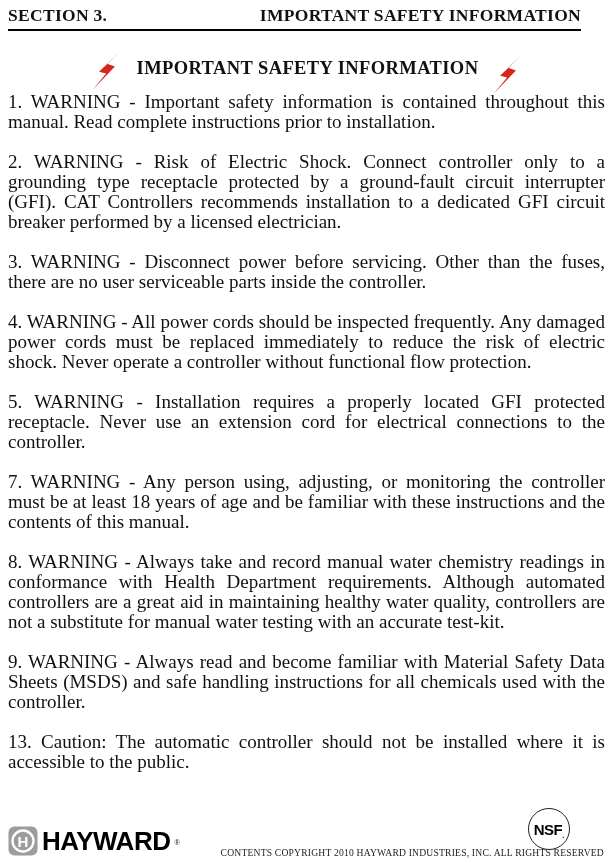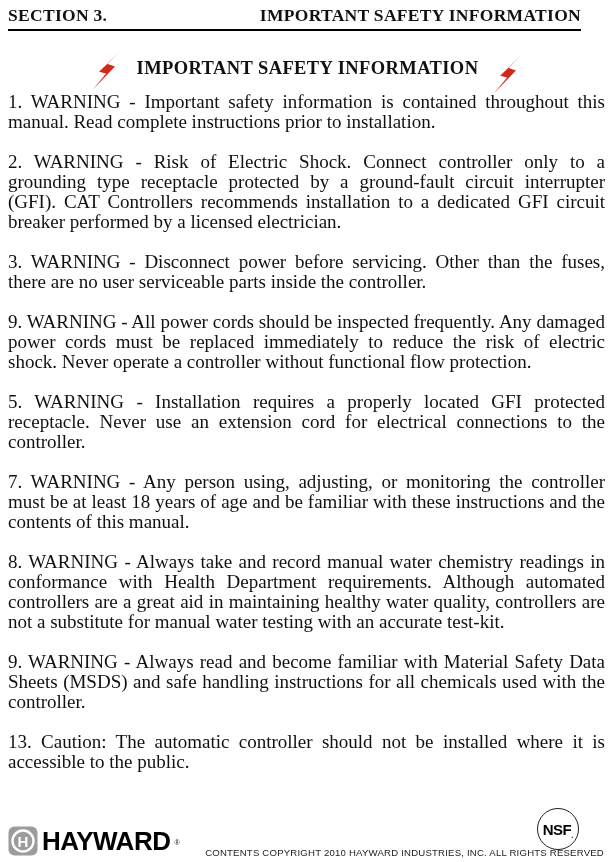--- a/index.html
+++ b/index.html
@@ -55,24 +55,24 @@
     font-weight:900;font-size:26px;letter-spacing:-.5px;color:#000;
     line-height:1;
   }
   .hayward-reg{
     font-family:"Liberation Sans", sans-serif;
     font-size:7px;vertical-align:top;position:relative;top:1px;
   }
   .copyright{
     position:absolute;right:11px;top:45px;
     font-size:9.6px;letter-spacing:.2px;color:#222;
-    font-family:Liberation Sans, sans-serif;white-space:nowrap;
+    font-family:Liberation Serif, serif;white-space:nowrap;
   }
   .nsf{
-    position:absolute;right:36px;top:6px;
+    position:absolute;right:45px;top:6px;
     width:40px;height:40px;border-radius:50%;
     border:1.6px solid #222;
     display:flex;align-items:center;justify-content:center;
     background:#fff;
   }
   .nsf-label{
     font-family:"Liberation Sans", sans-serif;
     font-weight:bold;font-size:15px;letter-spacing:-.5px;color:#000;
   }
   .nsf-mark{font-size:8px;font-weight:bold;align-self:flex-end;margin-bottom:9px;}
@@ -94,21 +94,21 @@
     <h1>IMPORTANT SAFETY INFORMATION</h1>
     <svg class="bolt right" viewBox="0 0 34 44" aria-hidden="true">
       <polygon points="33,0 8,24 16,26 1,44 26,18 17,15"></polygon>
     </svg>
   </div>
 
   <div class="warnings">
     <p class="warning">1. WARNING - Important safety information is contained throughout this manual. Read complete instructions prior to installation.</p>
     <p class="warning">2. WARNING - Risk of Electric Shock.  Connect controller only to a grounding type receptacle protected by a ground-fault circuit interrupter (GFI). CAT Controllers recommends installation to a dedicated GFI circuit breaker performed by a licensed electrician.</p>
     <p class="warning">3. WARNING - Disconnect power before servicing.  Other than the fuses, there are no user serviceable parts inside the controller.</p>
-    <p class="warning">9. WARNING - All power cords should be inspected frequently. Any damaged power cords must be replaced immediately to reduce the risk of electric shock. Never operate a controller without functional flow protection.</p>
+    <p class="warning">4. WARNING - All power cords should be inspected frequently. Any damaged power cords must be replaced immediately to reduce the risk of electric shock. Never operate a controller without functional flow protection.</p>
     <p class="warning">5. WARNING - Installation requires a properly located GFI protected receptacle. Never use an extension cord for electrical connections to the controller.</p>
     <p class="warning">7. WARNING - Any person using, adjusting, or monitoring the controller must be at least 18 years of age and be familiar with these instructions and the contents of this manual.</p>
     <p class="warning">8. WARNING - Always take and record manual water chemistry readings in conformance with Health Department requirements.   Although automated controllers are a great aid in maintaining healthy water quality, controllers are not a substitute for manual water testing with an accurate test-kit.</p>
     <p class="warning">9. WARNING - Always read and become familiar with Material Safety Data Sheets (MSDS) and safe handling instructions for all chemicals used with the controller.</p>
     <p class="warning">13. Caution: The automatic controller should not be installed where it is accessible to the public.</p>
   </div>
 
   <div class="footer">
 
     <div class="hayward">

